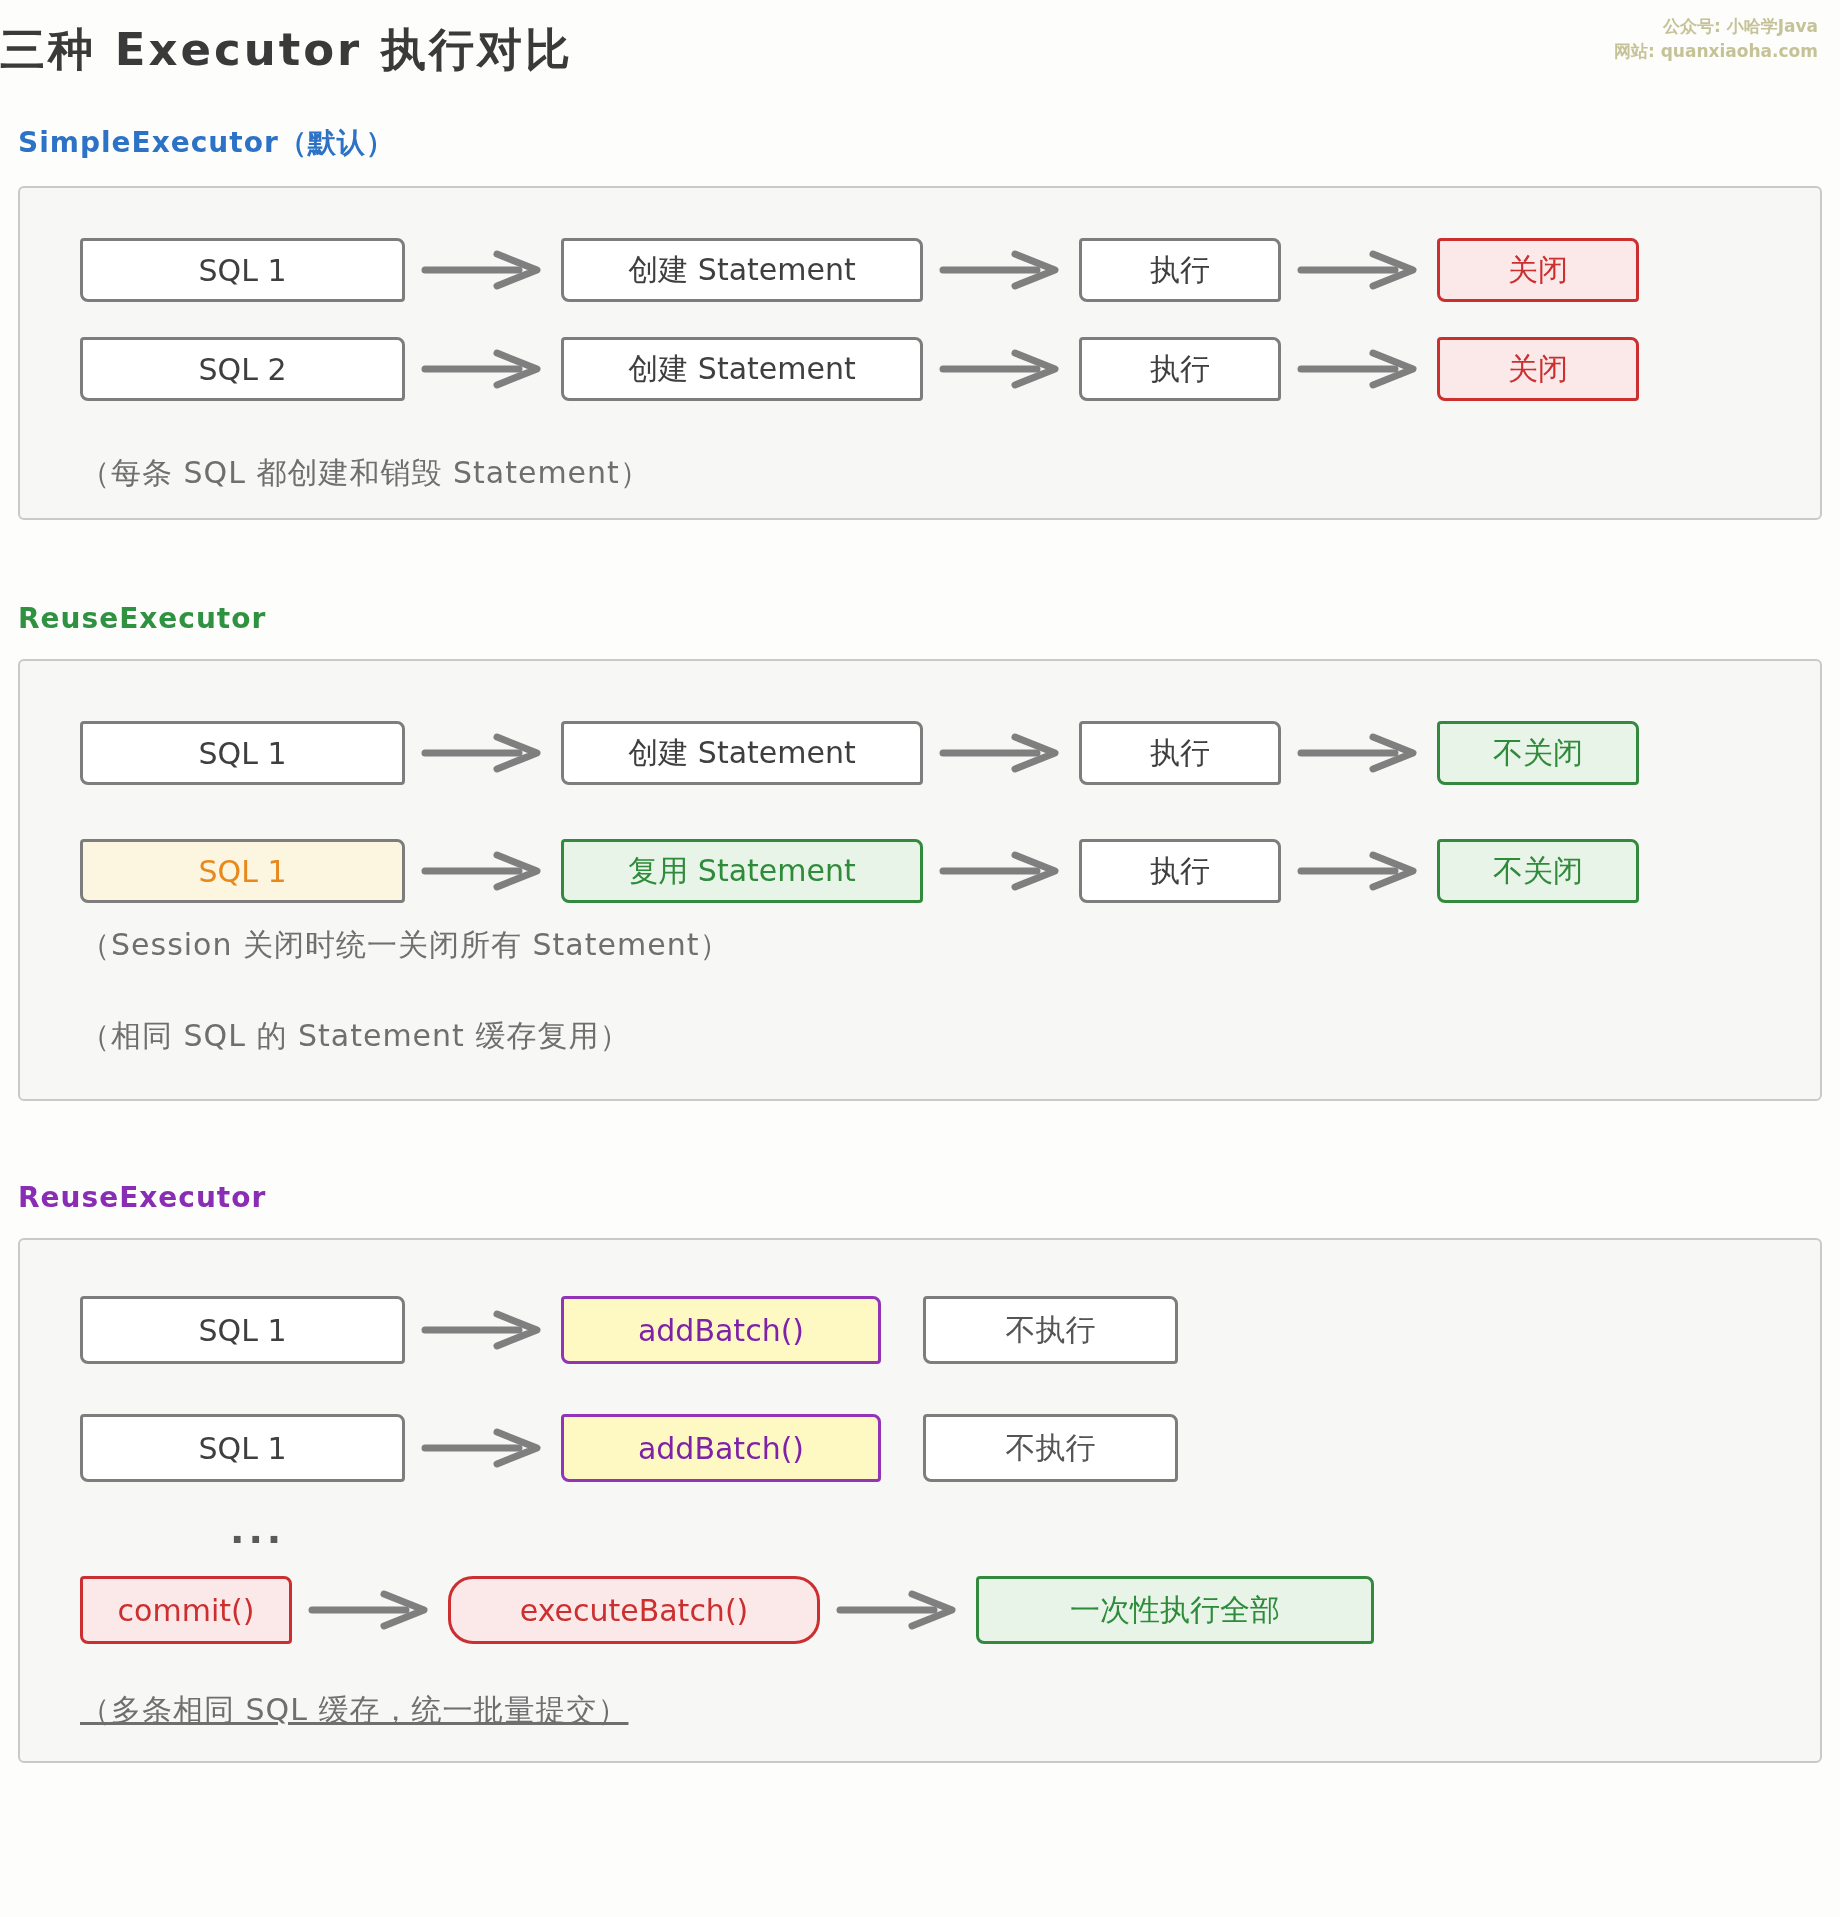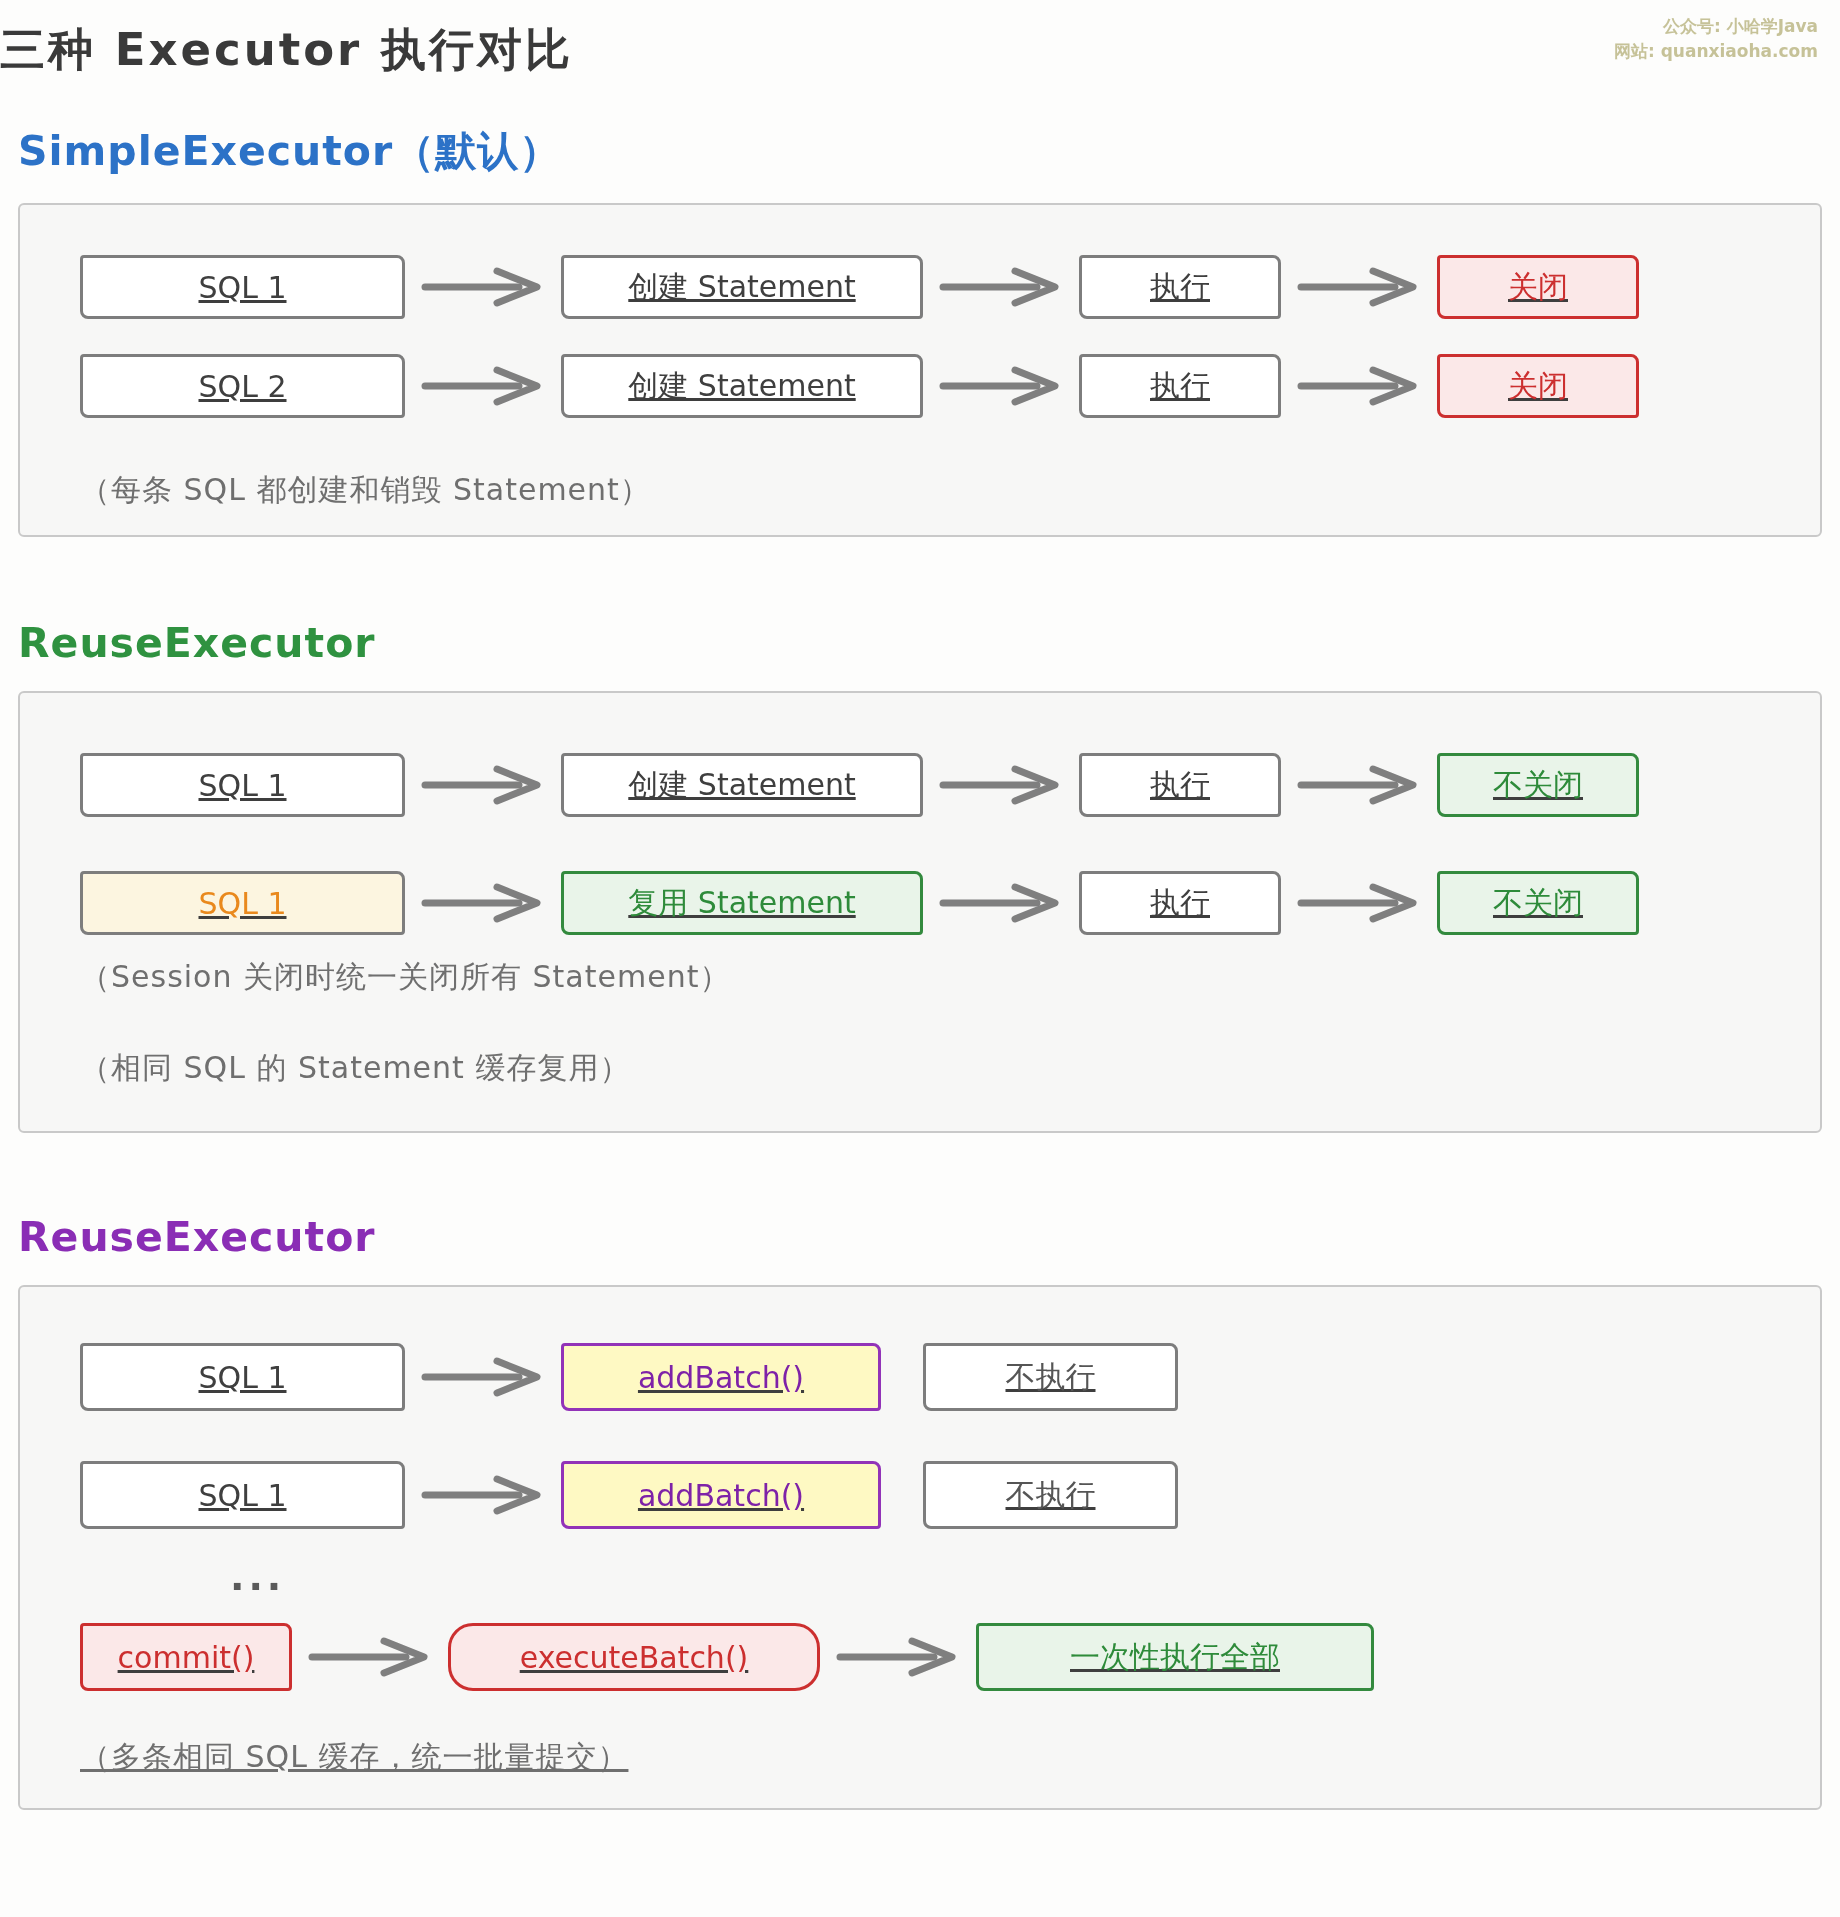--- a/index.html
+++ b/index.html
@@ -6,31 +6,31 @@
   html,body { margin:0; padding:0; background:#fdfdfc; }
   body { font-family:"DejaVu Sans","Liberation Sans",sans-serif; color:#3e3e3e; }
   .page { position:relative; width:1840px; height:1917px; overflow:hidden; }
 
   .title { text-align:left; padding-top:20px; font-size:45px; font-weight:bold;
            letter-spacing:3px; color:#3a3a3a; }
 
   .watermark { position:absolute; top:14px; right:22px; text-align:right;
                color:#c6c298; font-size:17px; font-weight:bold; line-height:1.45; }
 
-  .section-heading { font-size:41px; font-weight:bold; margin:0 8px 24px 18px; letter-spacing:1px; }
+  .section-heading { font-size:28px; font-weight:bold; margin:0 8px 24px 18px; letter-spacing:1px; }
   .heading-simple { color:#2c72c7; margin-top:44px; }
   .heading-reuse  { color:#2f9240; margin-top:82px; }
   .heading-batch  { color:#8a2db5; margin-top:80px; }
 
   .panel { margin:0 18px; background:#f7f7f6; border:2px solid #c9c9c9; border-radius:6px; }
   .panel-simple { padding:50px 20px 24px 60px; }
   .panel-reuse  { padding:60px 20px 42px 60px; }
   .panel-batch  { padding:56px 20px 30px 60px; }
 
-  .flow-row { display:flex; align-items:center;text-decoration:underline; }
+  .flow-row { display:flex; align-items:center; }
   .panel-simple .flow-row + .flow-row { margin-top:35px; }
   .panel-reuse  .flow-row + .flow-row { margin-top:54px; }
 
   .box { height:64px; flex:none; display:flex; align-items:center; justify-content:center;
          background:#ffffff; border:3px solid #7d7d7d; font-size:30px; color:#3f3f3f;
          border-radius:4px 8px 4px 8px; }
   .box-sql    { width:325px; }
   .box-create { width:362px; }
   .box-exec   { width:202px; }
   .box-red    { border-color:#cc2f2f; background:#fbe8e8; color:#cc2f2f; }

